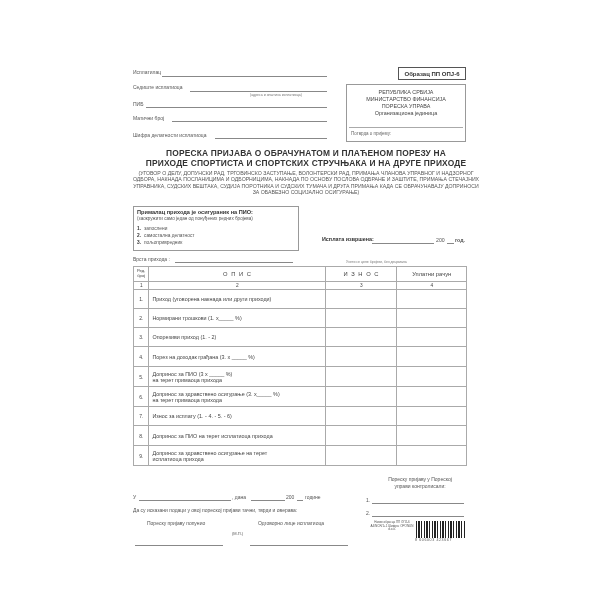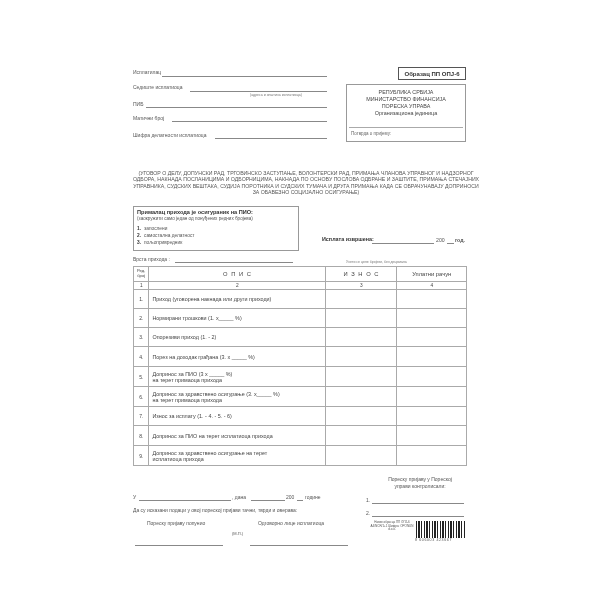--- a/index.html
+++ b/index.html
@@ -70,20 +70,24 @@
   <div class="gov-box">
     <div style="height:4px"></div>
     <div class="gline">РЕПУБЛИКА СРБИЈА</div>
     <div class="gline">МИНИСТАРСТВО ФИНАНСИЈА</div>
     <div class="gline">ПОРЕСКА УПРАВА</div>
     <div class="gline">Организациона јединица</div>
     <div class="sep"></div>
     <div class="receipt">Потврда о пријему:</div>
   </div>
 
+  <div class="title">
+    <div>ПОРЕСКА ПРИЈАВА О ОБРАЧУНАТОМ И ПЛАЋЕНОМ ПОРЕЗУ НА</div>
+    <div>ПРИХОДЕ СПОРТИСТА И СПОРТСКИХ СТРУЧЊАКА И НА ДРУГЕ ПРИХОДЕ</div>
+  </div>
   <div class="subtitle">(УГОВОР О ДЕЛУ, ДОПУНСКИ РАД, ТРГОВИНСКО ЗАСТУПАЊЕ, ВОЛОНТЕРСКИ РАД, ПРИМАЊА ЧЛАНОВА УПРАВНОГ И НАДЗОРНОГ ОДБОРА, НАКНАДА ПОСЛАНИЦИМА И ОДБОРНИЦИМА, НАКНАДА ПО ОСНОВУ ПОСЛОВА ОДБРАНЕ И ЗАШТИТЕ, ПРИМАЊА СТЕЧАЈНИХ УПРАВНИКА, СУДСКИХ ВЕШТАКА, СУДИЈА ПОРОТНИКА И СУДСКИХ ТУМАЧА И ДРУГА ПРИМАЊА КАДА СЕ ОБРАЧУНАВАЈУ ДОПРИНОСИ ЗА ОБАВЕЗНО СОЦИЈАЛНО ОСИГУРАЊЕ)</div>
 
   <div class="pio-box">
     <div class="h">Прималац прихода је осигураник на ПИО:</div>
     <div class="s">(заокружити само један од понуђених редних бројева)</div>
     <div class="opt" style="top:19px"><b>1.</b><span>запослени</span></div>
     <div class="opt" style="top:26px"><b>2.</b><span>самостална делатност</span></div>
     <div class="opt" style="top:33px"><b>3.</b><span>пољопривредник</span></div>
   </div>
 

